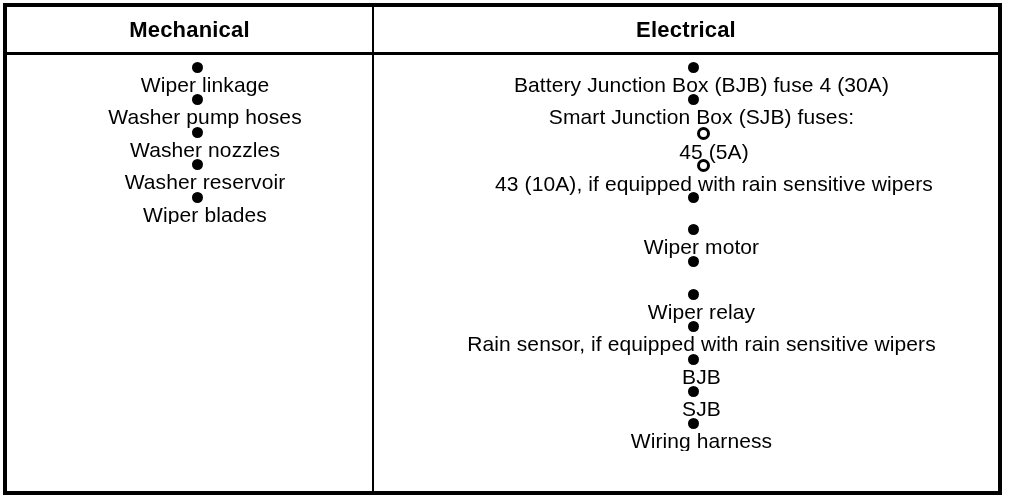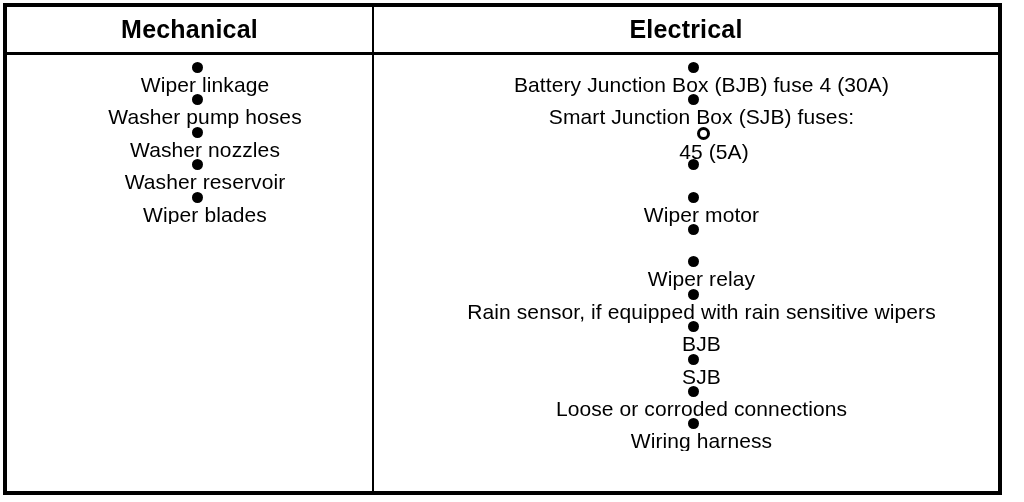--- a/index.html
+++ b/index.html
@@ -36,21 +36,21 @@
   }
   .col-right { flex: 1; }
   .col-header {
     height: 45px;
     flex: none;
     border-bottom: 3px solid #000000;
     display: flex;
     align-items: center;
     justify-content: center;
     font-weight: bold;
-    font-size: 25px;
+    font-size: 22px;
     letter-spacing: 0.2px;
   }
   .col-body {
     padding-top: 7px;
     overflow: hidden;
   }
   .item {
     height: 32.4px;
     display: flex;
     align-items: center;
@@ -125,20 +125,24 @@
             <span class="item-text">Battery Junction Box (BJB) fuse 4 (30A)</span>
           </div>
           <div class="item level1">
             <span class="dot"></span>
             <span class="item-text">Smart Junction Box (SJB) fuses:</span>
           </div>
           <div class="item level2">
             <span class="ring"></span>
             <span class="item-text">45 (5A)</span>
           </div>
+          <div class="item level2">
+            <span class="ring"></span>
+            <span class="item-text">43 (10A), if equipped with rain sensitive wipers</span>
+          </div>
           <div class="item level1">
             <span class="dot"></span>
           </div>
           <div class="item level1">
             <span class="dot"></span>
             <span class="item-text">Wiper motor</span>
           </div>
           <div class="item level1">
             <span class="dot"></span>
           </div>
@@ -153,23 +157,19 @@
           <div class="item level1">
             <span class="dot"></span>
             <span class="item-text">BJB</span>
           </div>
           <div class="item level1">
             <span class="dot"></span>
             <span class="item-text">SJB</span>
           </div>
           <div class="item level1">
             <span class="dot"></span>
-            <span class="item-text">Loose or corroded connections</span>
-          </div>
-          <div class="item level1">
-            <span class="dot"></span>
             <span class="item-text">Wiring harness</span>
           </div>
         </div>
     </div>
 
   </div>
 </div>
 
 </body></html>

